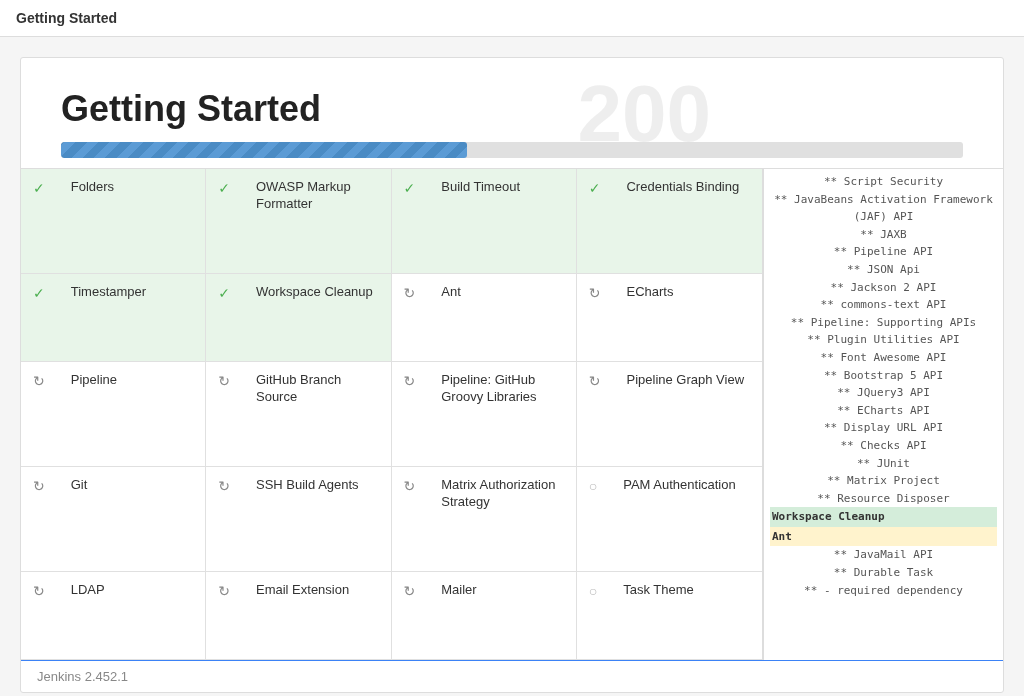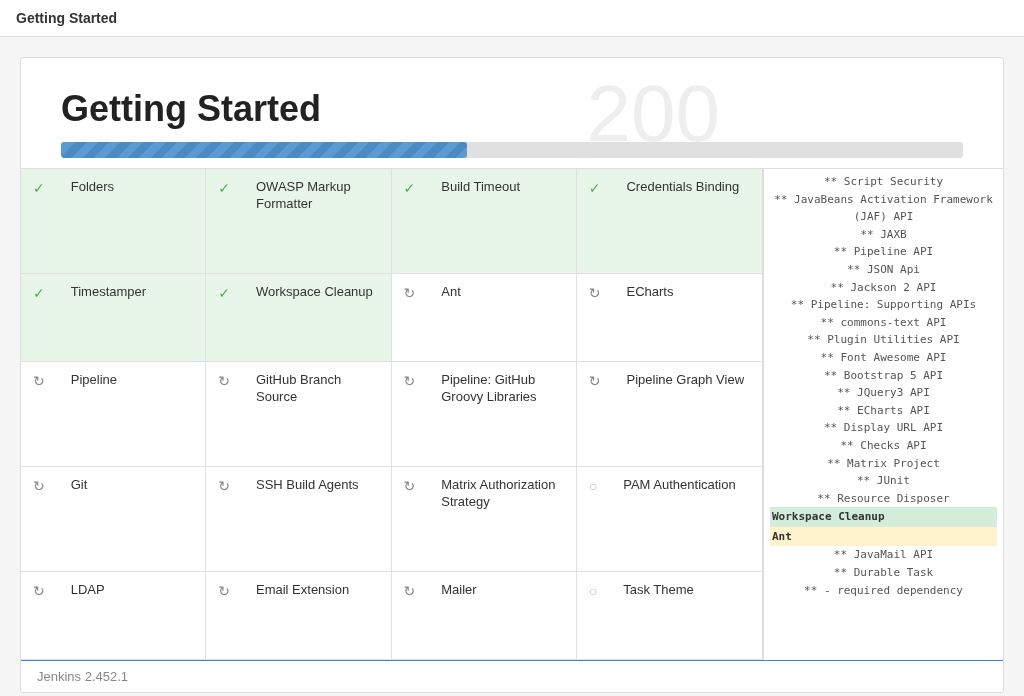--- a/index.html
+++ b/index.html
@@ -34,25 +34,25 @@
     }
 
     .header-section {
       padding: 30px 40px 10px 40px;
       position: relative;
       overflow: hidden;
     }
 
     .watermark {
       position: absolute;
-      right: 283px;
+      right: 292px;
       top: 10px;
       font-size: 80px;
       color: rgba(200,200,200,0.3);
-      font-weight: normal;
+      font-weight: bold;
       pointer-events: none;
       z-index: 0;
       text-align: center;
     }
 
     .page-title {
       font-size: 36px;
       font-weight: bold;
       color: #222;
       position: relative;
@@ -286,31 +286,31 @@
       </div>
 
     <div class="sidebar-log" id="sidebar-log">
     <span class="normal-item">** Script Security</span>
         <span class="normal-item">** JavaBeans Activation Framework</span>
         <span class="normal-item">(JAF) API</span>
         <span class="normal-item">** JAXB</span>
         <span class="normal-item">** Pipeline API</span>
         <span class="normal-item">** JSON Api</span>
         <span class="normal-item">** Jackson 2 API</span>
+        <span class="normal-item">** commons-text API</span>
         <span class="normal-item">** Pipeline: Supporting APIs</span>
-        <span class="normal-item">** commons-text API</span>
         <span class="normal-item">** Plugin Utilities API</span>
         <span class="normal-item">** Font Awesome API</span>
         <span class="normal-item">** Bootstrap 5 API</span>
         <span class="normal-item">** JQuery3 API</span>
         <span class="normal-item">** ECharts API</span>
         <span class="normal-item">** Display URL API</span>
         <span class="normal-item">** Checks API</span>
+        <span class="normal-item">** JUnit</span>
         <span class="normal-item">** Matrix Project</span>
-        <span class="normal-item">** JUnit</span>
         <span class="normal-item">** Resource Disposer</span>
         <span class="highlight-item">Workspace Cleanup</span>
         <span class="ant-item">Ant</span>
         <span class="normal-item">** JavaMail API</span>
         <span class="normal-item">** Durable Task</span>
         <span class="normal-item">** - required dependency</span>
       </div>
   </div>
 
   <div class="footer">

